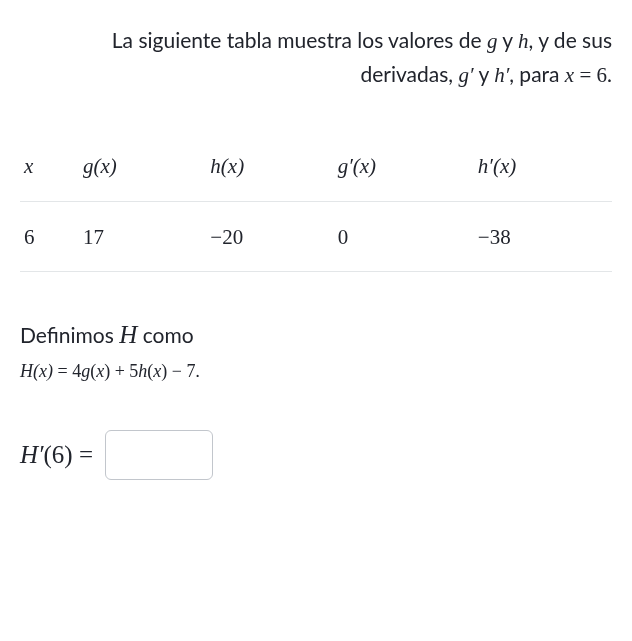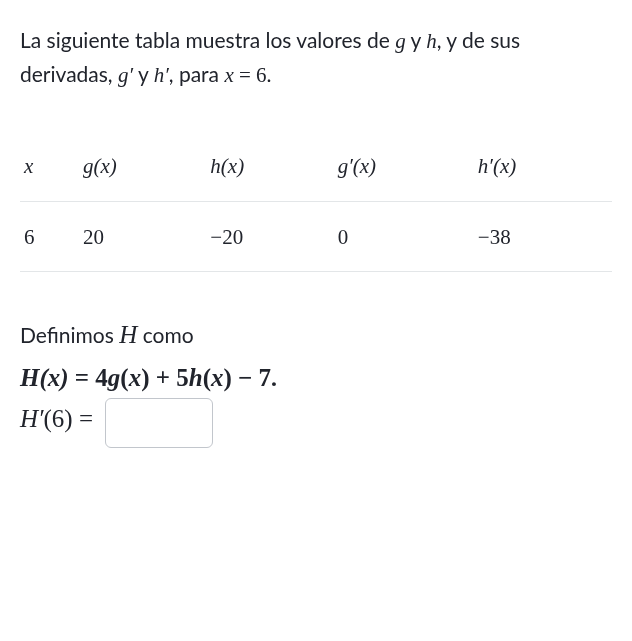--- a/index.html
+++ b/index.html
@@ -6,31 +6,31 @@
     body {
       font-family: -apple-system, BlinkMacSystemFont, "Segoe UI", Lato, sans-serif;
       background: #fff;
       width: 632px;
       height: 641px;
       padding: 24px 20px;
       color: #21242c;
       font-size: 21px;
       line-height: 1.55;
     }
-    .intro { margin-bottom: 40px; }
+    .intro { margin-bottom: 40px; text-align: right; }
     .mi { font-family: "Times New Roman", Times, serif; font-style: italic; }
     .mn, .mo { font-family: "Times New Roman", Times, serif; font-style: normal; }
     table { width: 100%; border-collapse: collapse; margin-bottom: 44px; }
     th, td { text-align: left; padding: 18px 6px; font-weight: 400; }
     th { font-size: 21px; }
     td { font-size: 21px; border-top: 1px solid #e3e6e8; border-bottom: 1px solid #e3e6e8; }
     th:first-child, td:first-child { padding-left: 4px; }
-    .def { }
-    .def-line { margin-top: 2px; font-size: 25px; font-weight: bold; }
-    .answer-row { display: flex; gap: 12px; font-size: 25px; }
+    .def { margin-bottom: 44px; }
+    .def-line { margin-top: 2px; font-size: 18px; }
+    .answer-row { display: flex; align-items: center; gap: 12px; font-size: 25px; }
     .answer-input {
       width: 108px; height: 50px;
       border: 1px solid #c2c6cc; border-radius: 6px;
       font-size: 20px; text-align: center;
       font-family: inherit; outline: none;
     }
   </style>
 </head>
 <body>
 
@@ -44,21 +44,21 @@
       <th><span class="mi">x</span></th>
       <th><span class="mi">g(x)</span></th>
       <th><span class="mi">h(x)</span></th>
       <th><span class="mi">g′(x)</span></th>
       <th><span class="mi">h′(x)</span></th>
     </tr>
   </thead>
   <tbody>
     <tr>
       <td><span class="mn">6</span></td>
-      <td><span class="mn">20</span></td>
+      <td><span class="mn">17</span></td>
       <td><span class="mn">−20</span></td>
       <td><span class="mn">0</span></td>
       <td><span class="mn">−38</span></td>
     </tr>
   </tbody>
 </table>
 
 <div class="def">
   <div>
     <span>Definimos </span><span class="mi" style="font-size:25px">H</span><span> como</span>

